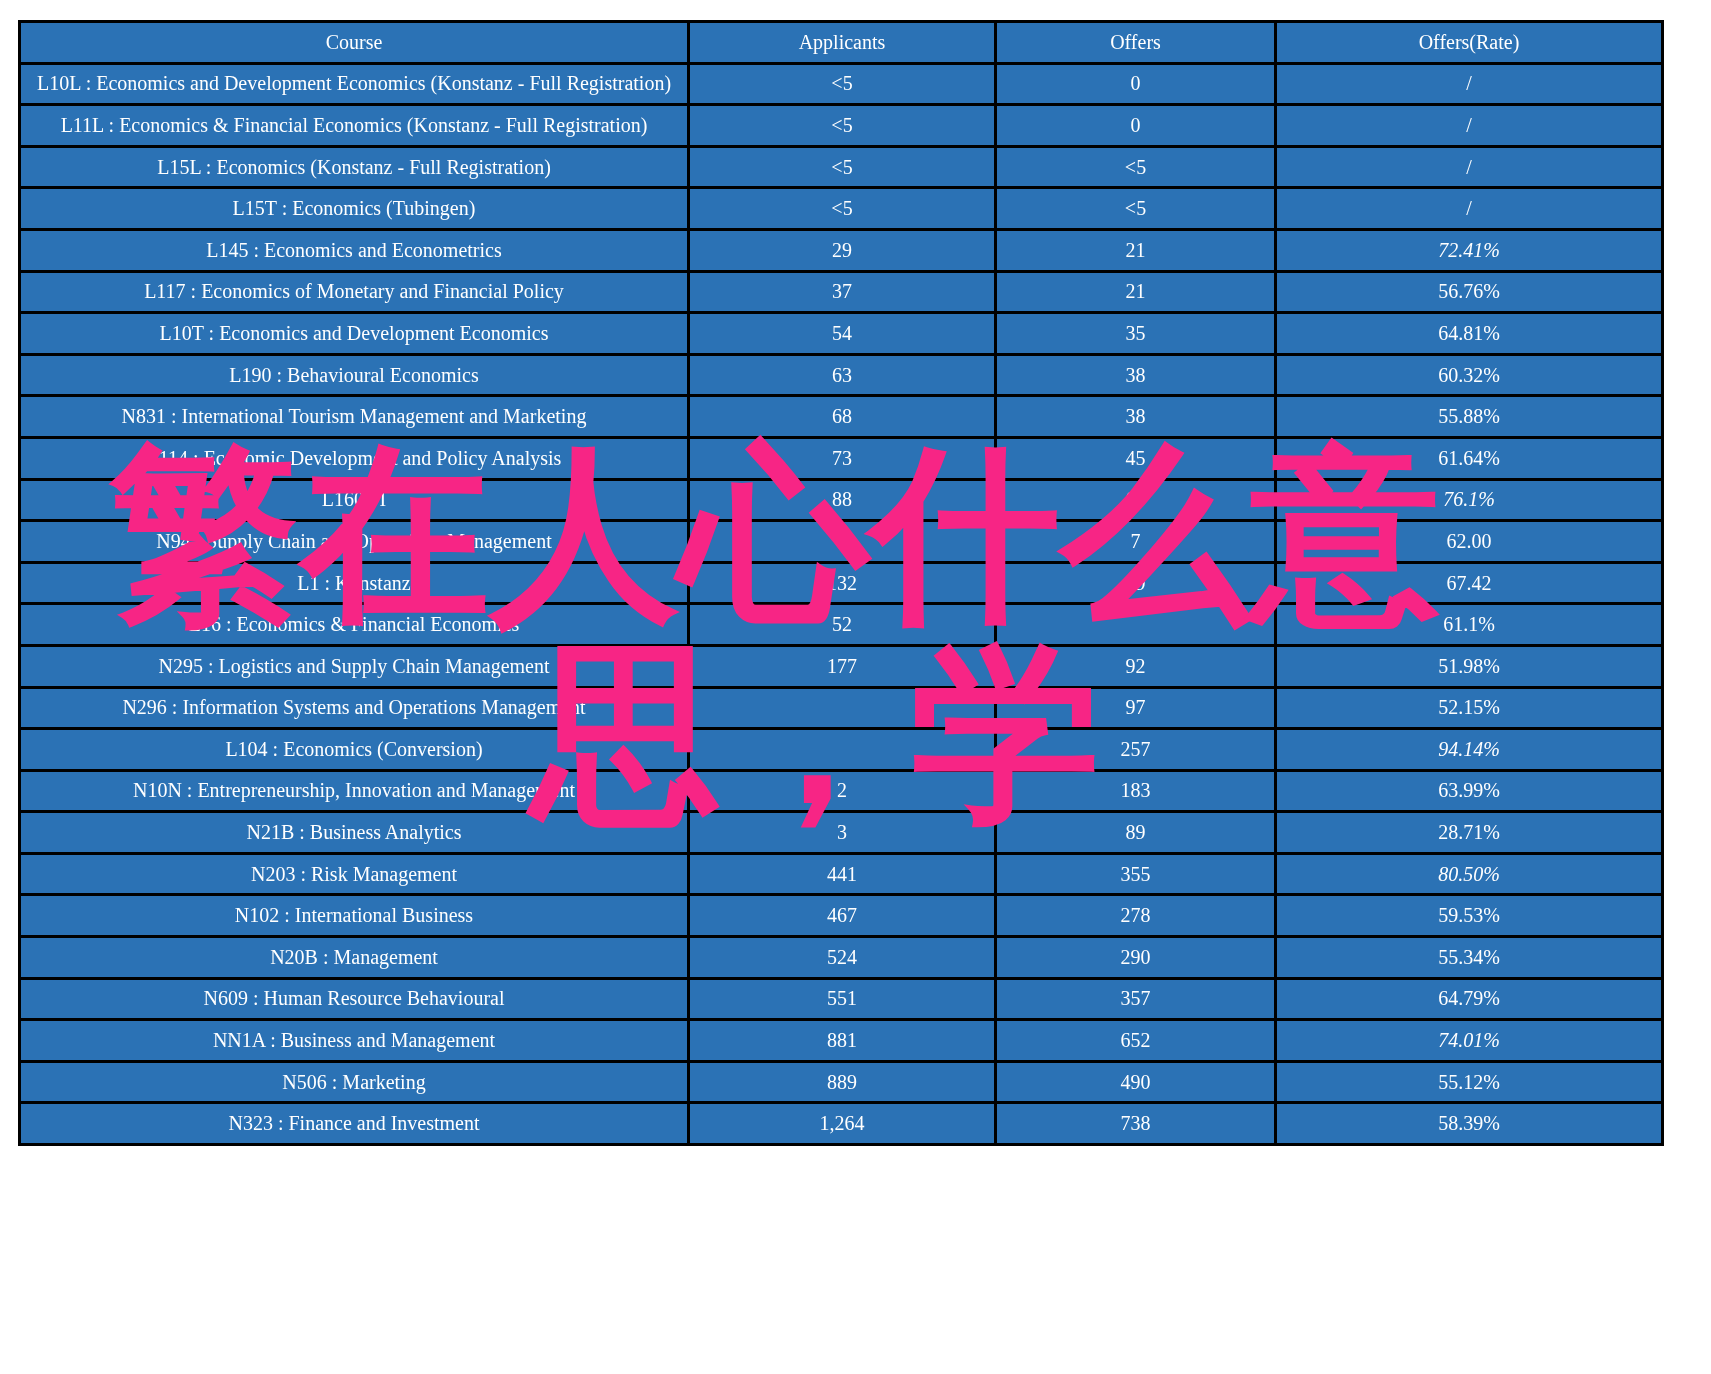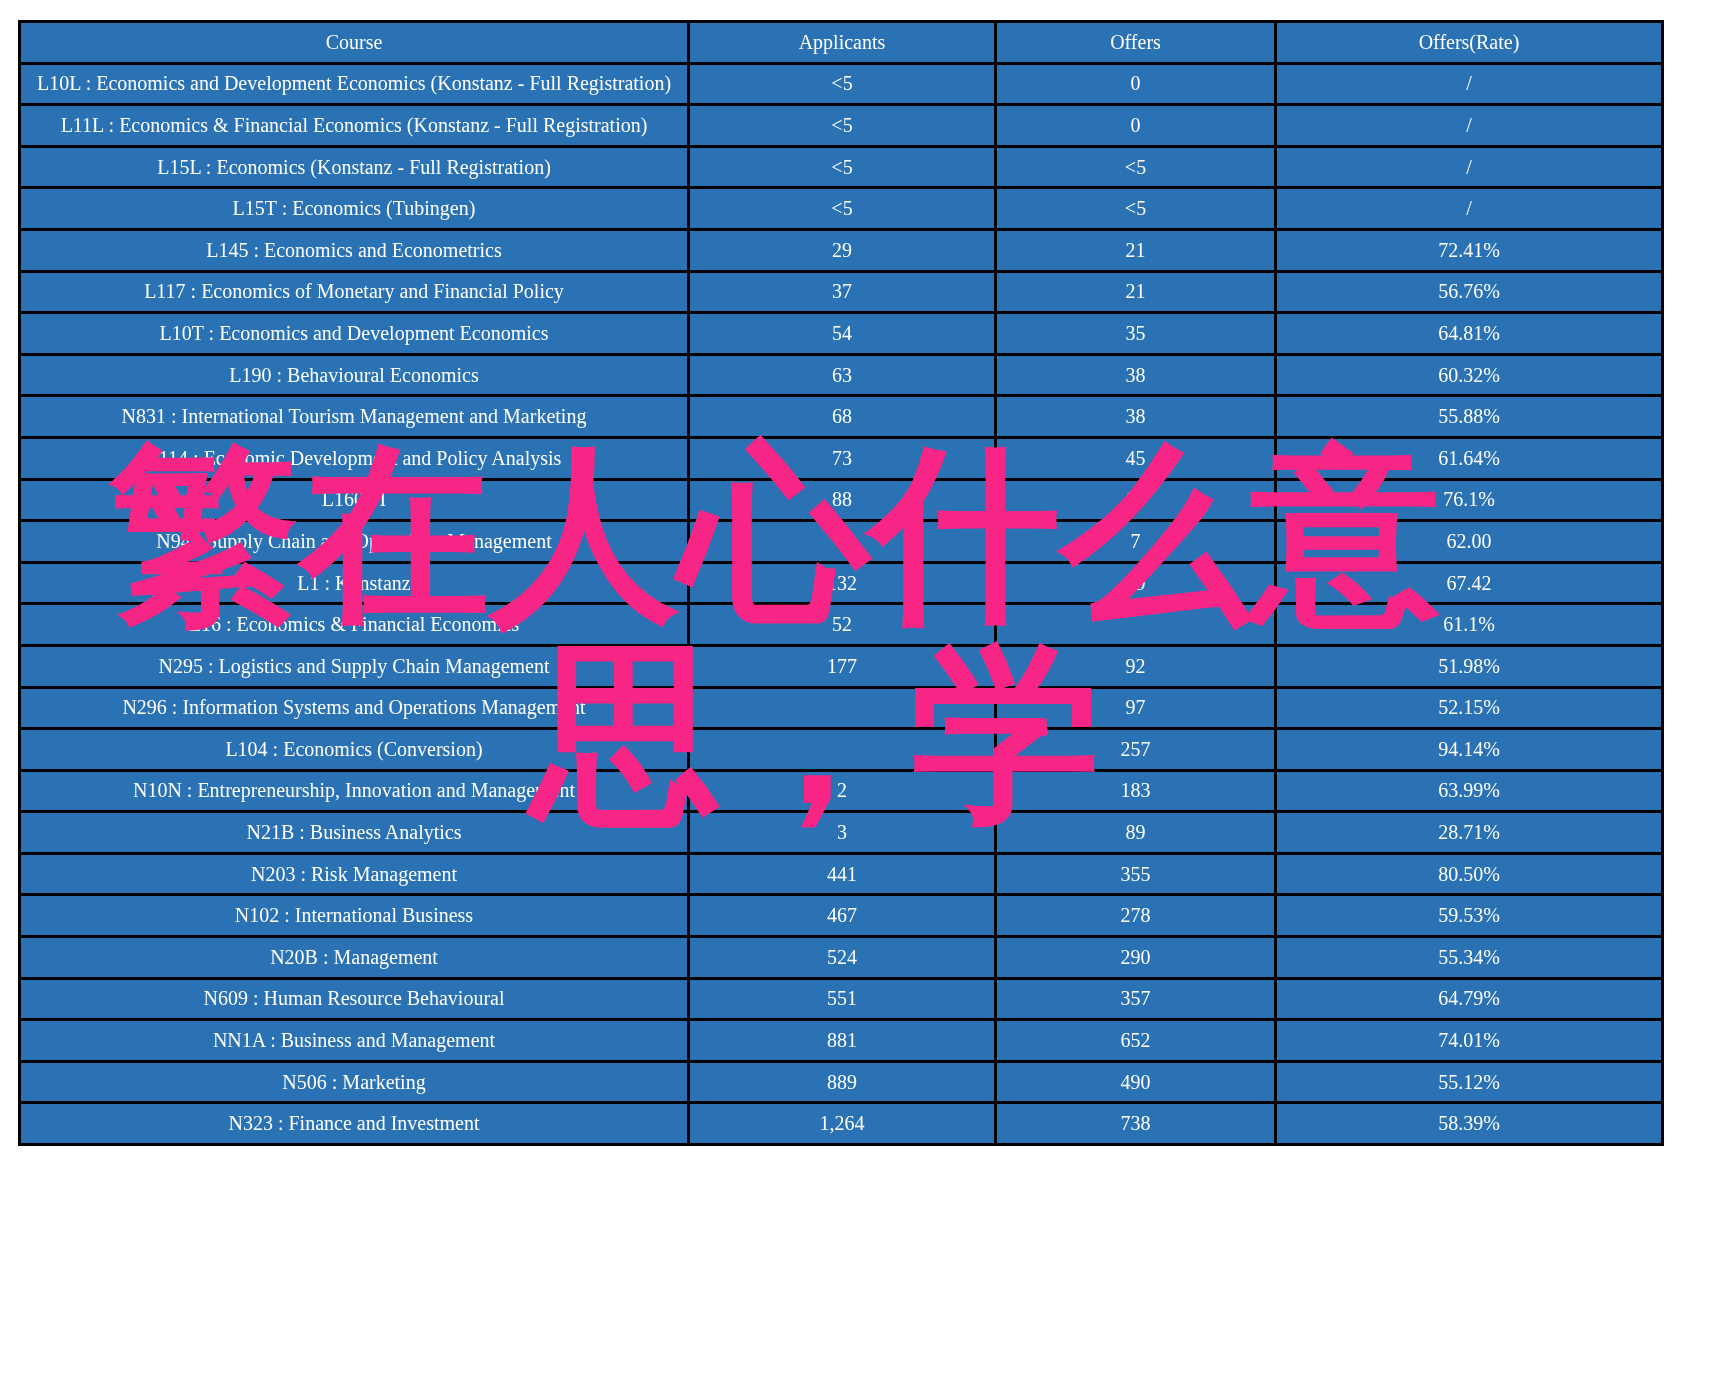--- a/index.html
+++ b/index.html
@@ -61,21 +61,21 @@
     overflow: hidden;
   }
 
   table.data-table thead th {
     height: 38.6px;
     font-size: 20px;
   }
 
   
   td.hl-yellow, th.hl-yellow { color: #ffff00; }
-  td.hl-red,    th.hl-red    { color: #ff0000; }
+  td.hl-red,    th.hl-red    { color: #ff0000; font-style: italic; }
 
   
   #watermark {
     position: absolute;
     left: 0;
     top: 0;
     width: 1711px;
     height: 1374px;
     pointer-events: none;
   }

